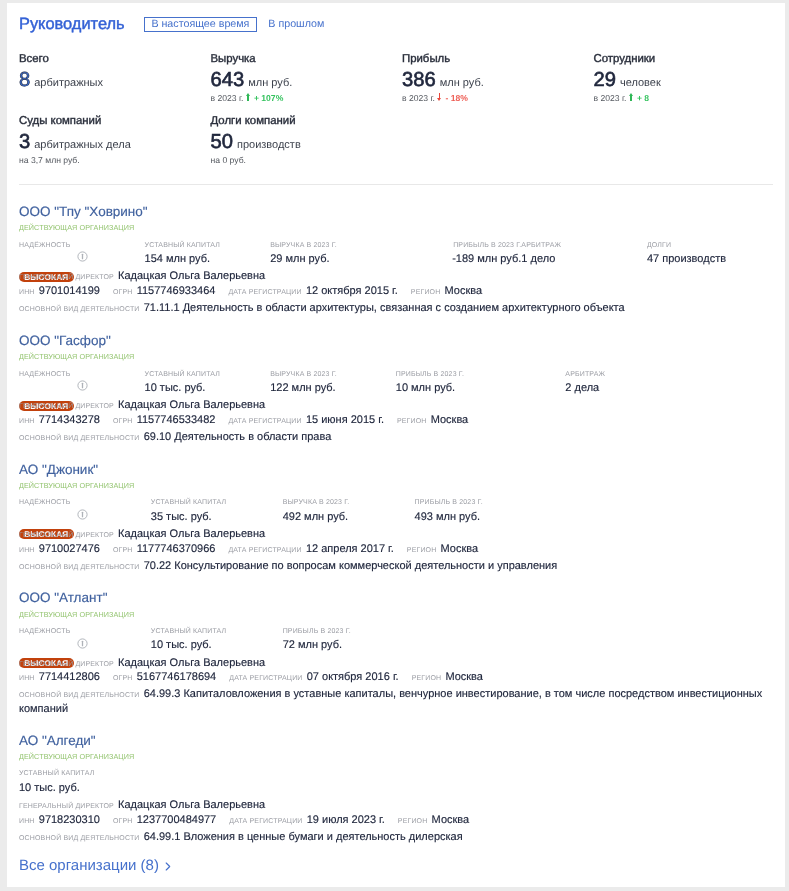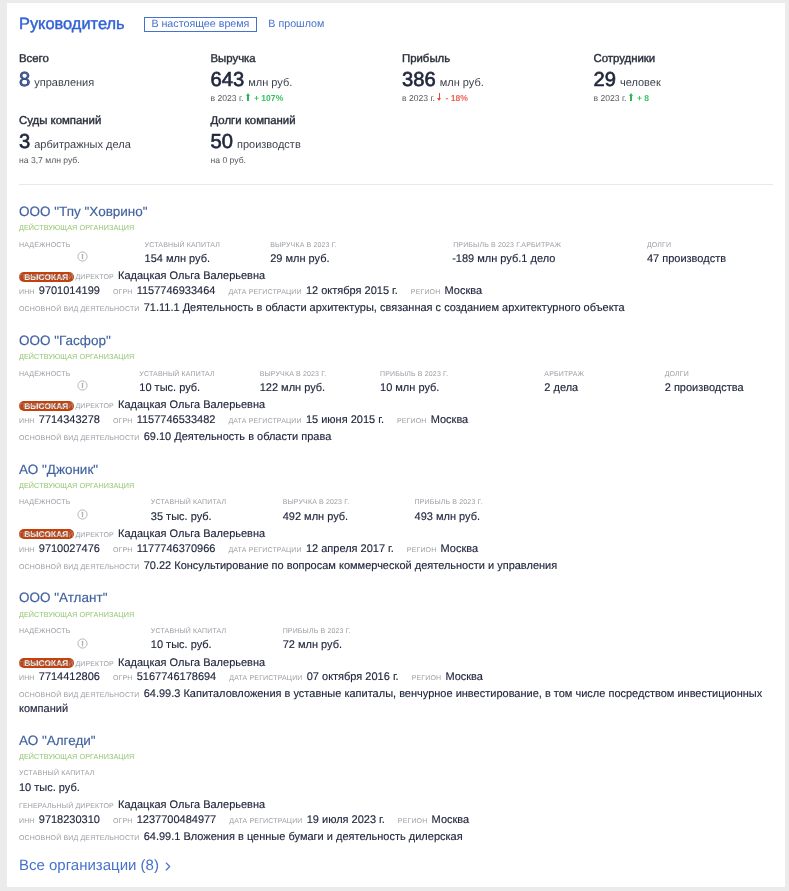--- a/index.html
+++ b/index.html
@@ -130,21 +130,21 @@
       <div class="tabs">
         <div class="tab active">В настоящее время</div>
         <div class="tab inactive">В прошлом</div>
       </div>
     </div>
     <div class="summary" id="summary">
         <div class="sum-item">
           <div class="sum-label">Всего</div>
           <div class="sum-row">
             <span class="sum-value blue">8</span>
-            <span class="sum-unit">управления</span>
+            <span class="sum-unit">арбитражных</span>
           </div>
         </div>
         <div class="sum-item">
           <div class="sum-label">Выручка</div>
           <div class="sum-row">
             <span class="sum-value">643</span>
             <span class="sum-unit">млн руб.</span>
           </div>
           <div class="sum-note"><span>в 2023 г.</span> <span class="arrow up">↑</span> <span class="delta up">+ 107%</span></div>
         </div>
@@ -263,24 +263,20 @@
               <div class="stat-label">ВЫРУЧКА В 2023 Г.</div>
               <div class="stat-value">122 млн руб.</div>
             </div>
             <div class="stat" style="width: 125.6px;">
               <div class="stat-label">ПРИБЫЛЬ В 2023 Г.</div>
               <div class="stat-value">10 млн руб.</div>
             </div>
             <div class="stat" style="width: 125.6px; margin-left: 44px;">
               <div class="stat-label">АРБИТРАЖ</div>
               <div class="stat-value">2 дела</div>
-            </div>
-            <div class="stat" style="width: 125.6px;">
-              <div class="stat-label">ДОЛГИ</div>
-              <div class="stat-value">2 производства</div>
             </div>
           </div>
           <div class="co-line director-line">
             <span class="fld-label">ГЕНЕРАЛЬНЫЙ ДИРЕКТОР</span>
             <span class="fld-value">Кадацкая Ольга Валерьевна</span>
           </div>
           <div class="co-line">
             <span class="fld-label">ИНН</span>
             <span class="fld-value">7714343278</span>
             <span class="fld-gap"></span>

